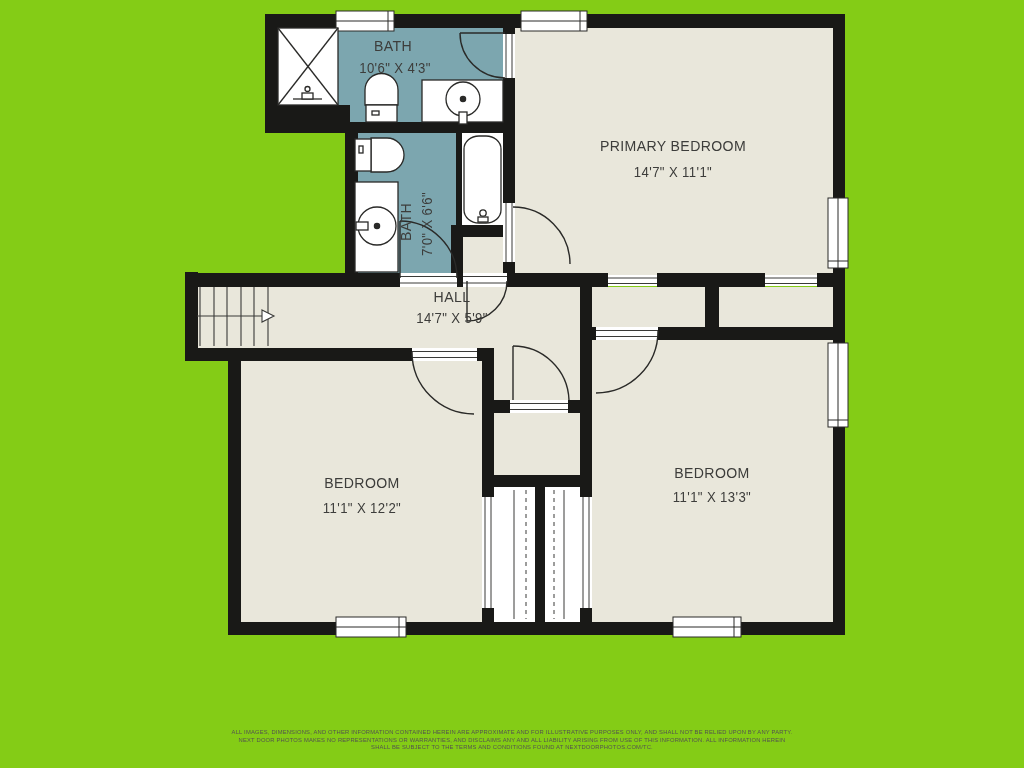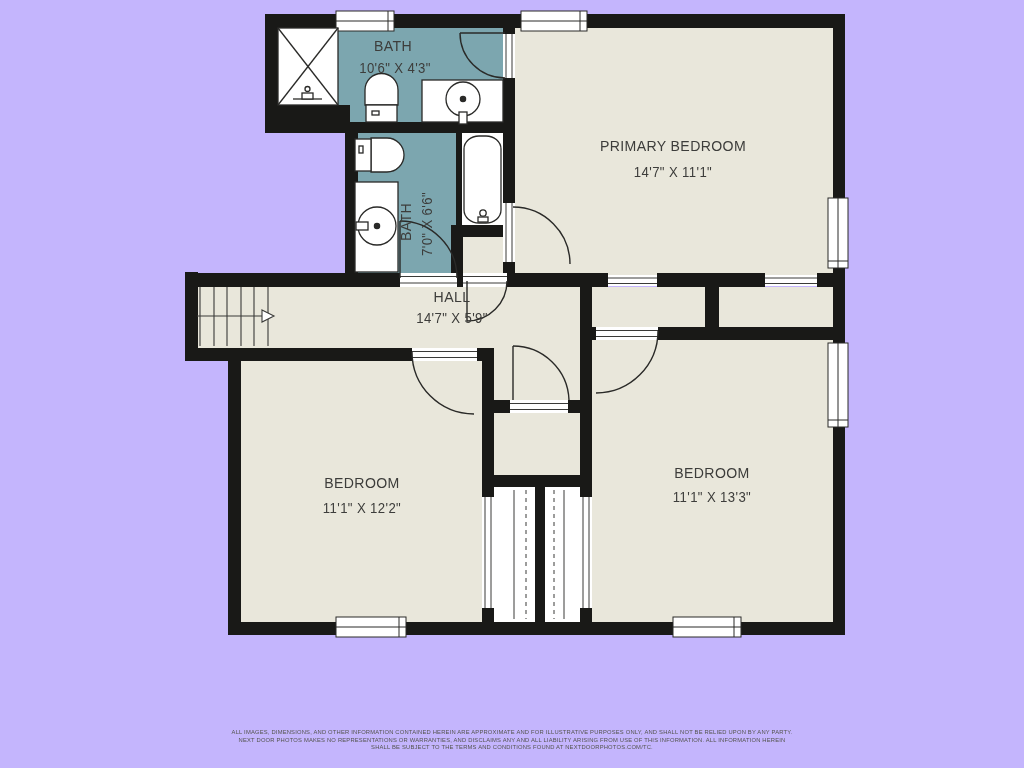--- a/index.html
+++ b/index.html
@@ -1,16 +1,16 @@
 <!DOCTYPE html>
 <html style="--teal: #7ca6af; --floor: #e9e7db; --wall: #191917; --fixline: #2a2a28;"><head>
 <meta charset="utf-8">
 <style>
   html,body{margin:0;padding:0;background:#ffffff;}
-  #stage{position:relative;width:1024px;height:768px;background:#c4b5fd;overflow:hidden;
+  #stage{position:relative;width:1024px;height:768px;background:#84cc16;overflow:hidden;
          font-family:"Liberation Sans", sans-serif;}
   #plan-svg{position:absolute;left:0;top:0;}
   .room-label{position:absolute;color:#3d3d3b;white-space:nowrap;text-align:center;
               letter-spacing:.4px;}
   .room-name{font-size:15px;font-weight:bold;font-weight:500;}
   .room-dims{font-size:14px;}
   .h-label{transform:translate(-50%,-50%) scaleX(.94);}
   .v-label{transform:translate(-50%,-50%) rotate(-90deg) scaleX(.94);}
   #disclaimer{position:absolute;left:0;right:0;top:729px;text-align:center;color:#54544f;
               font-size:5.8px;line-height:7.6px;letter-spacing:.2px;}

